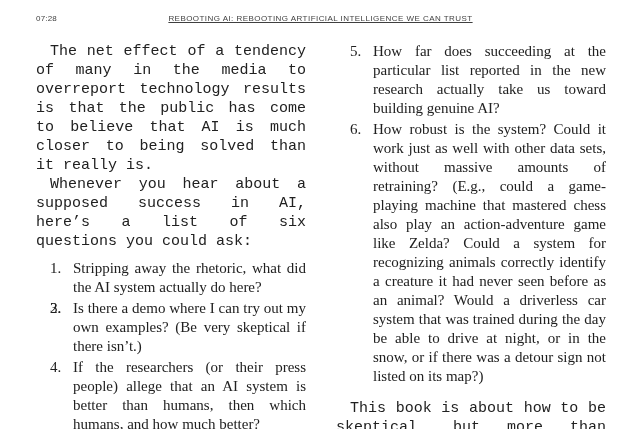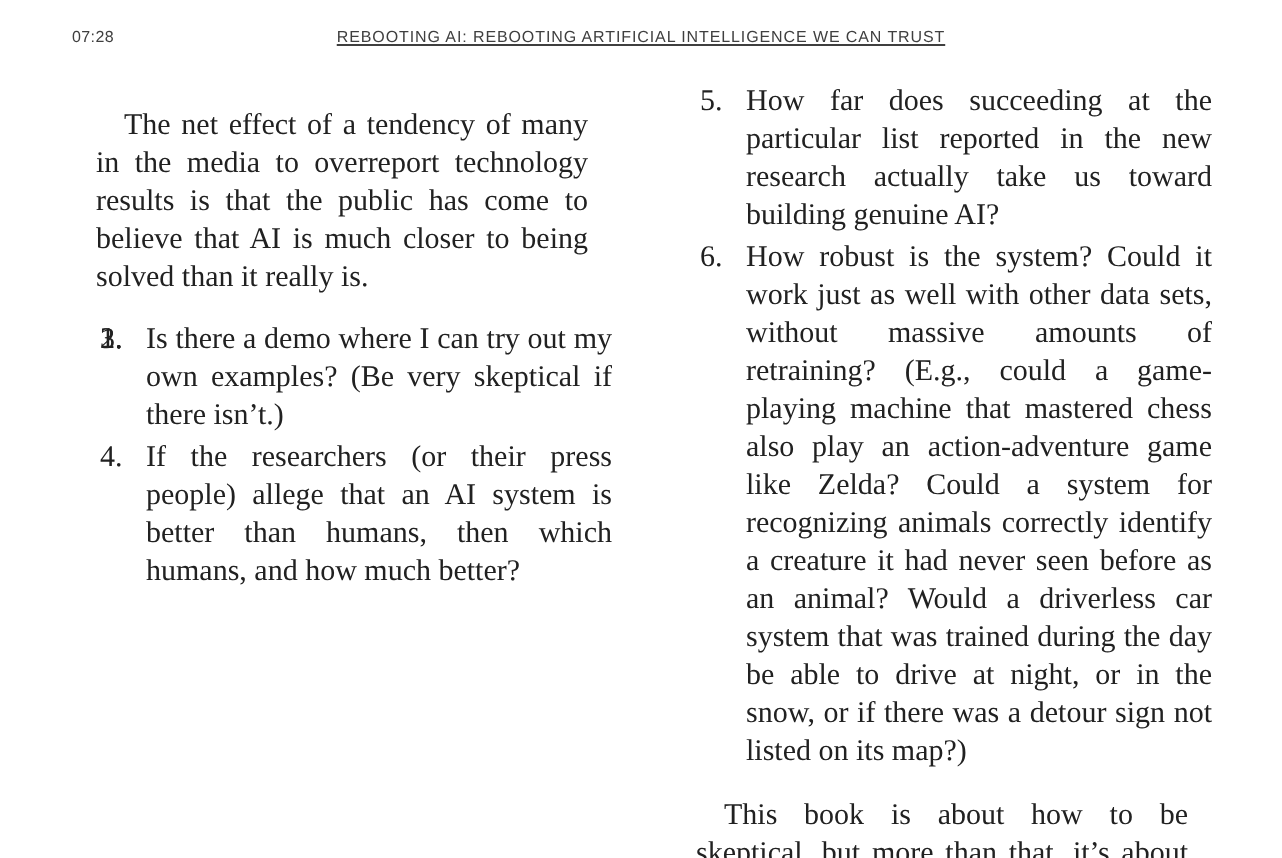--- a/index.html
+++ b/index.html
@@ -41,22 +41,23 @@
   }
   .col {
     width: 270px;
     font-family: "Liberation Serif", "DejaVu Serif", serif;
     font-size: 15px;
     line-height: 19px;
     color: var(--ink, #212121);
     text-align: justify;
   }
   .col p {
-    margin: 12px;
+    margin: 0;
     text-indent: 14px;
+    font-family: Liberation Mono, monospace;
   }
   .list { margin-top: 8px; }
   .col > .list:first-child { margin-top: 0; }
   .li {
     position: relative;
     padding-left: 37px;
   }
   .li + .li { margin-top: 2px; }
   .li .num {
     position: absolute;
@@ -72,24 +73,26 @@
 
   <div class="header">
     <span class="time">07:28</span>
     <span class="title">REBOOTING AI: REBOOTING ARTIFICIAL INTELLIGENCE WE CAN TRUST</span>
   </div>
 
   <div class="columns">
 
     <div class="col">
       <p>The net effect of a tendency of many in the media to overreport technology results is that the public has come to believe that AI is much closer to being solved than it really is.</p>
+      <p>Whenever you hear about a supposed success in AI, here’s a list of six questions you could ask:</p>
 
       <div class="list">
         <div class="li">
           <span class="num">1.</span>
+          <span>Stripping away the rhetoric, what did the AI system actually do here?</span>
         </div>
         <div class="li">
           <span class="num">2.</span>
         </div>
         <div class="li">
           <span class="num">3.</span>
           <span>Is there a demo where I can try out my own examples? (Be very skeptical if there isn’t.)</span>
         </div>
         <div class="li">
           <span class="num">4.</span>

